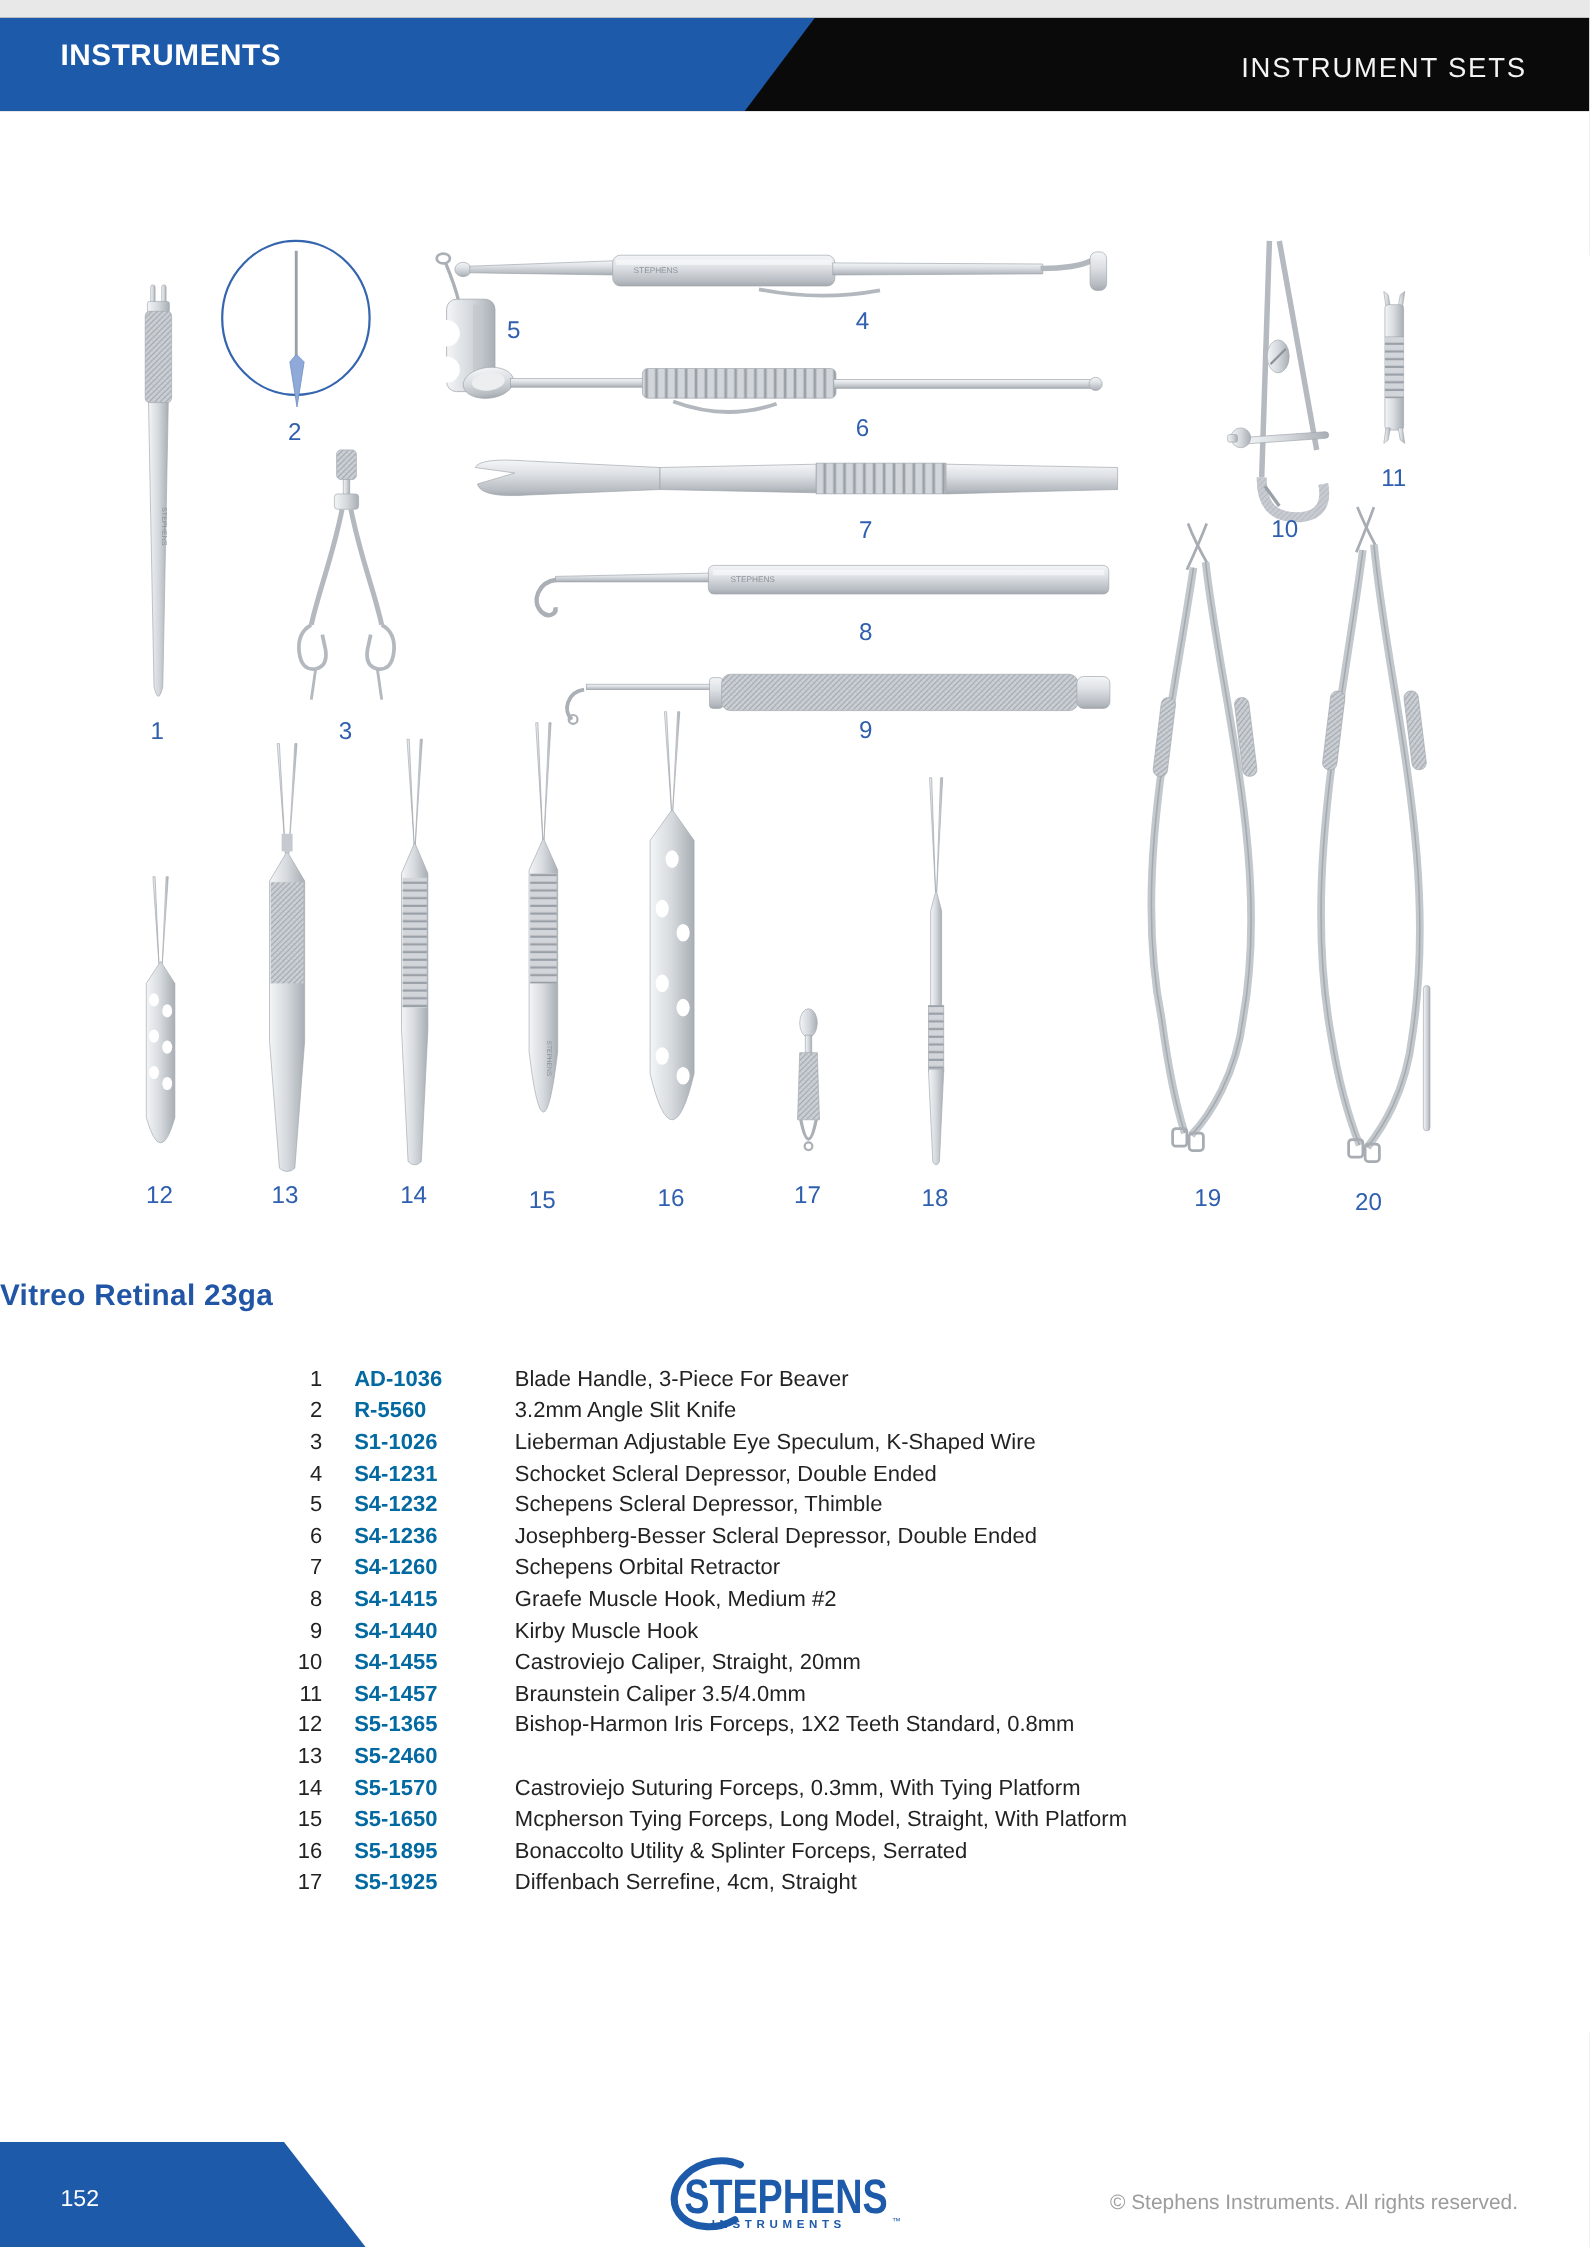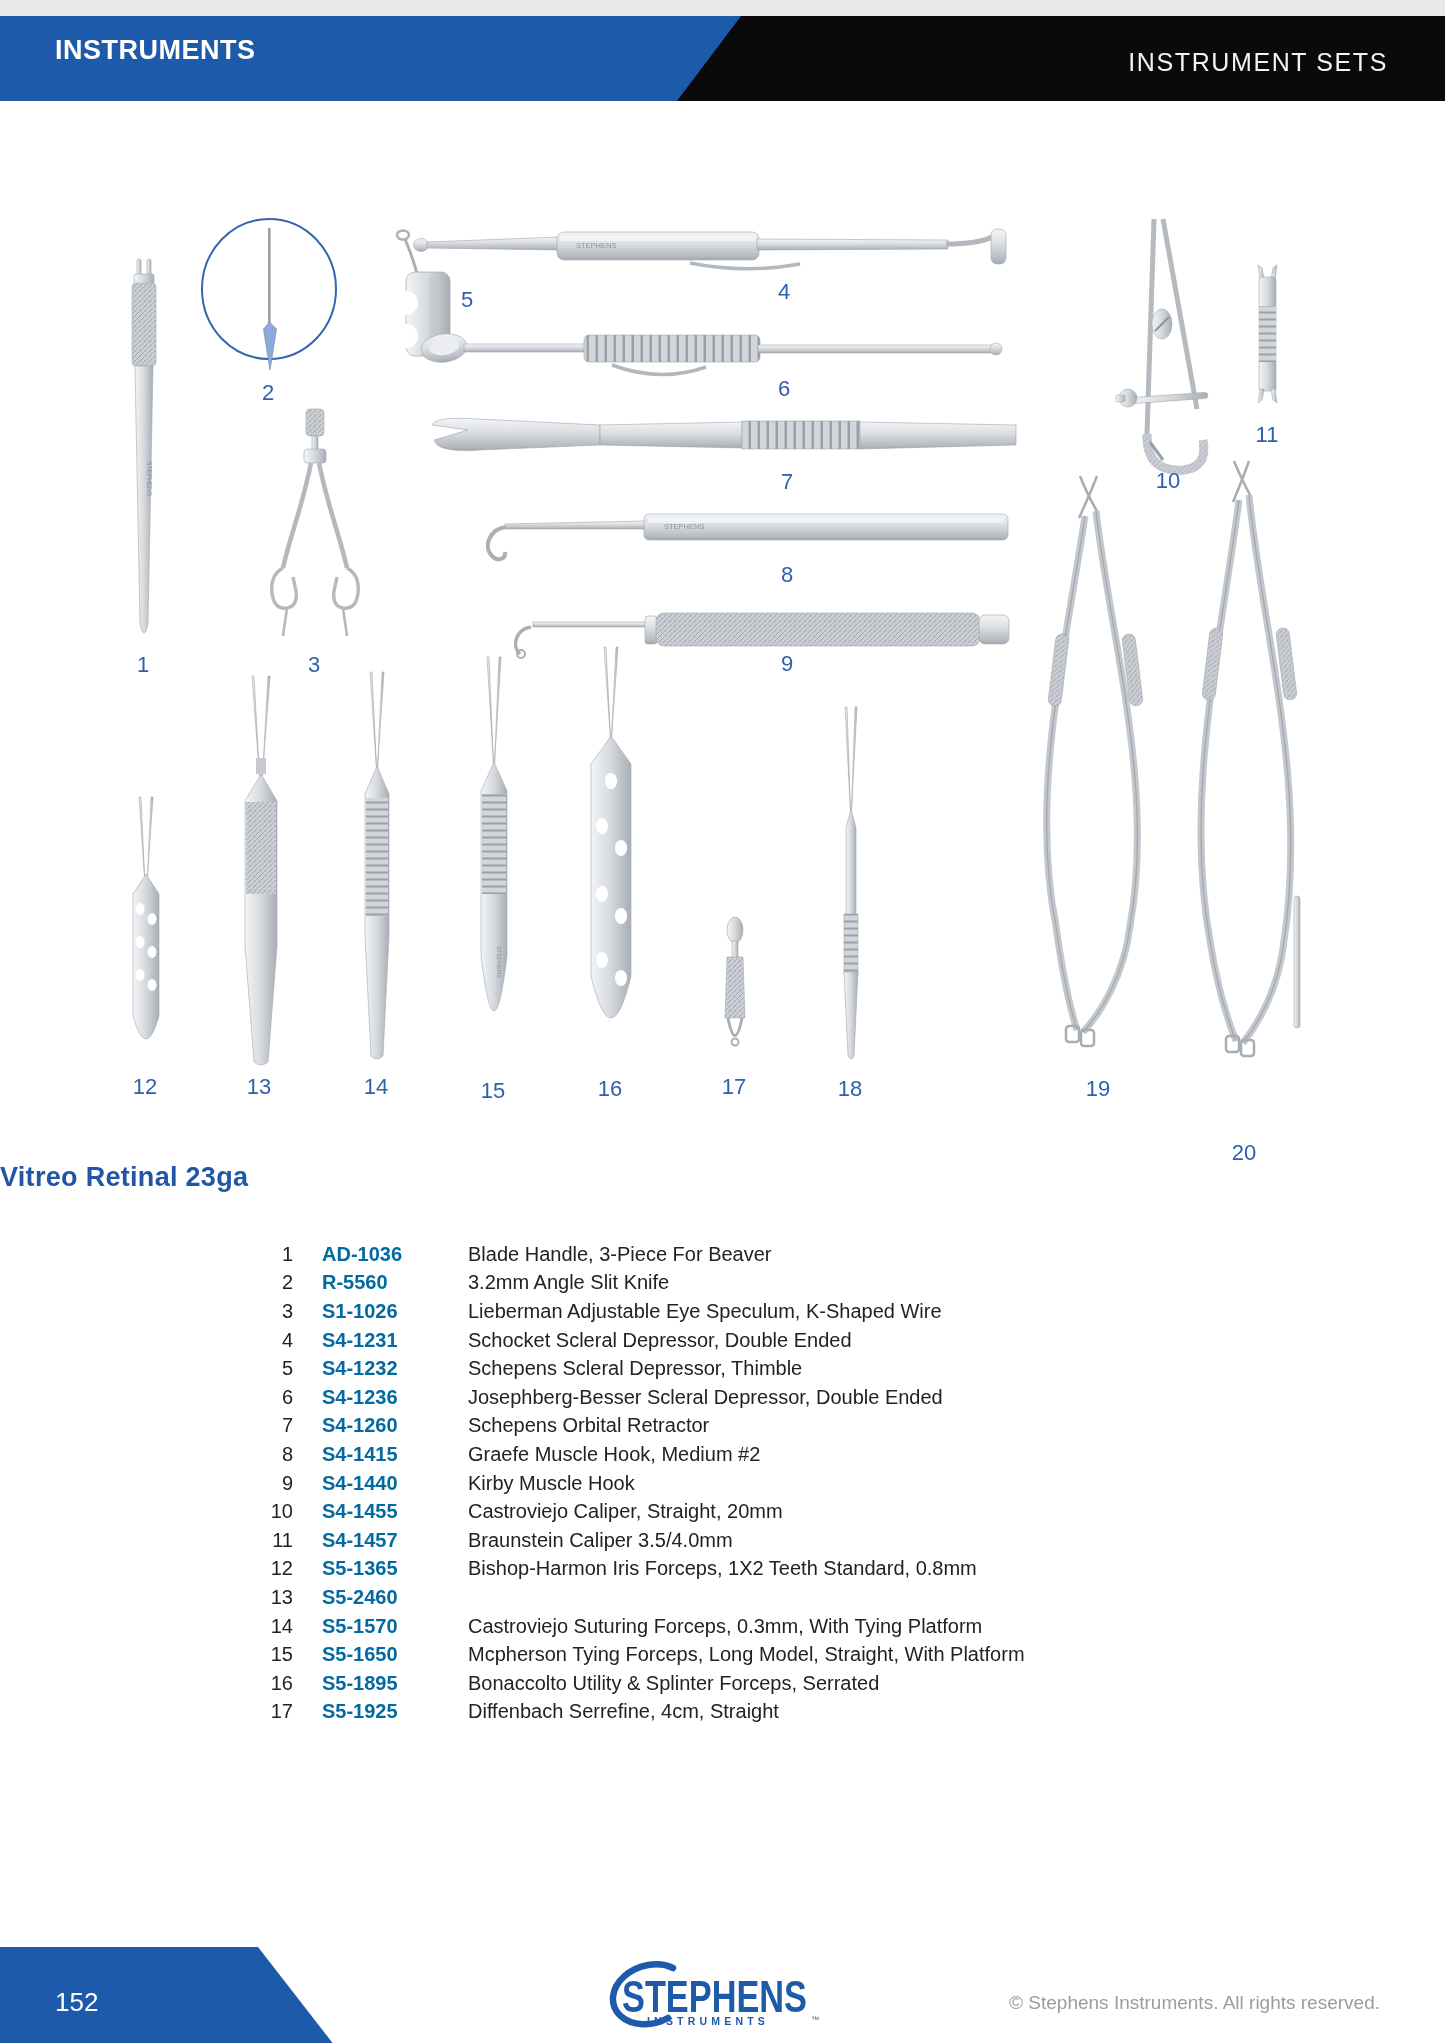--- a/index.html
+++ b/index.html
@@ -22,21 +22,21 @@
 
   
   .list{position:absolute;left:253px;top:1224px}
   .row{display:flex;align-items:center;height:28.6px;font-size:20px;color:#222222;white-space:nowrap}
   .row .n{width:40px;text-align:right;flex:none}
   .row .c{width:146px;margin-left:29px;font-weight:700;color:#0369a1;flex:none}
 
   
   .footer-shape{position:absolute;left:0;top:1931px;width:345px;height:112px;background:#1d5aa9;
                 clip-path:polygon(0 0,258px 0,345px 112px,0 112px)}
-  .page-num{position:absolute;left:55px;top:1971px;color:#ffffff;font-size:26px}
+  .page-num{position:absolute;left:55px;top:1971px;color:#ffffff;font-size:21px}
   .copyright{position:absolute;right:65px;top:1976px;color:#9c9c9c;font-size:19px}
   .logo{position:absolute;left:595px;top:1944px;width:235px;height:70px}
 
   .fig-svg{position:absolute;left:0;top:0}
 </style>
 </head>
 <body>
 
 <div class="page">
 
@@ -281,21 +281,21 @@
   <div class="fig-num" style="left:1168px;top:452px">10</div>
   <div class="fig-num" style="left:1267px;top:406px">11</div>
   <div class="fig-num" style="left:145px;top:1058px">12</div>
   <div class="fig-num" style="left:259px;top:1058px">13</div>
   <div class="fig-num" style="left:376px;top:1058px">14</div>
   <div class="fig-num" style="left:493px;top:1062px">15</div>
   <div class="fig-num" style="left:610px;top:1060px">16</div>
   <div class="fig-num" style="left:734px;top:1058px">17</div>
   <div class="fig-num" style="left:850px;top:1060px">18</div>
   <div class="fig-num" style="left:1098px;top:1060px">19</div>
-  <div class="fig-num" style="left:1244px;top:1124px">20</div>
+  <div class="fig-num" style="left:1244px;top:1064px">20</div>
 
   <div class="title">Vitreo Retinal 23ga</div>
 
   <div class="list">
     <div class="row">
         <span class="n">1</span>
         <span class="c">AD-1036</span>
         <span class="d">Blade Handle, 3-Piece For Beaver</span>
       </div>
     <div class="row">

